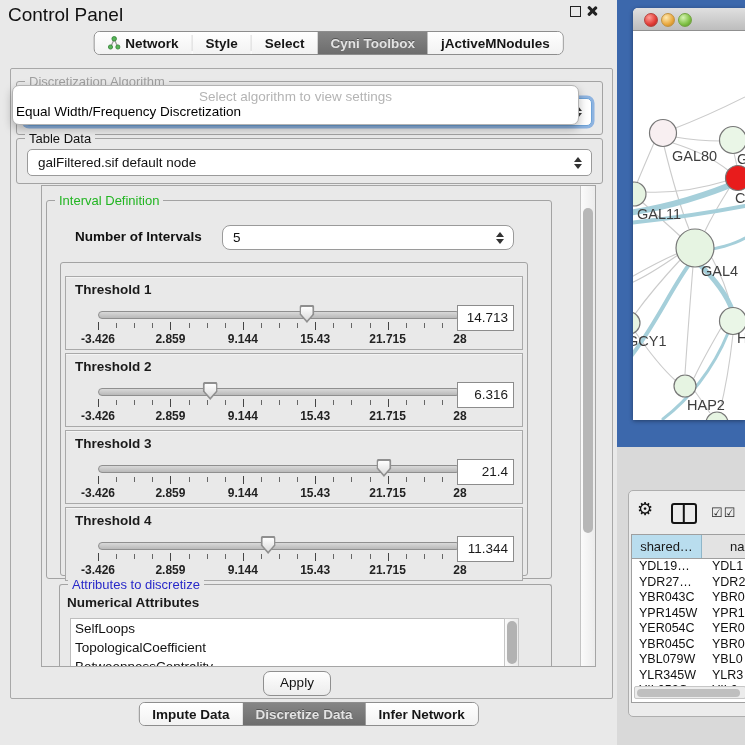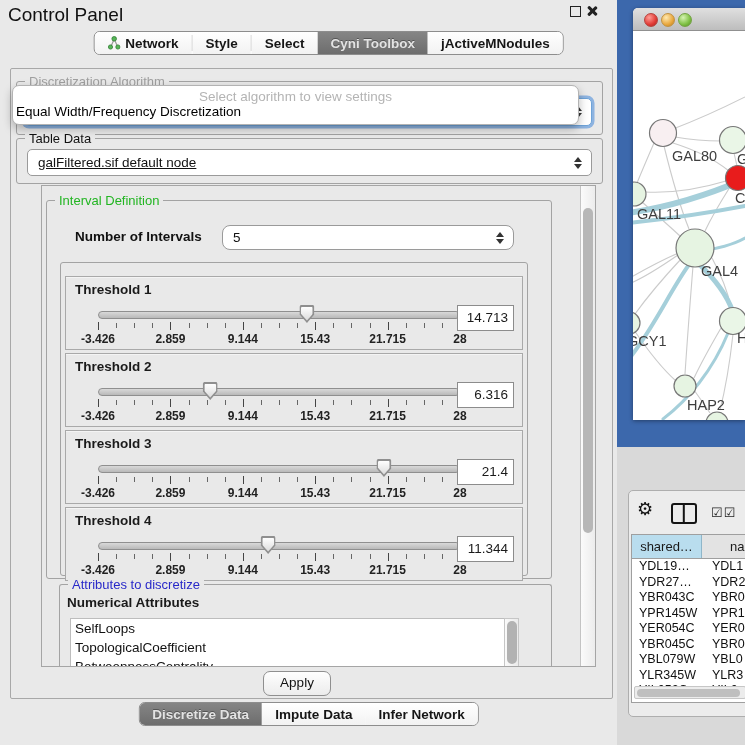--- a/index.html
+++ b/index.html
@@ -157,21 +157,21 @@
         <div class="ctext"></div>
         <div class="spin-arrows">
             <div class="tri-up"></div>
             <div class="tri-dn"></div>
           </div>
       </div>
     </div>
 
     <div class="groupbox" style="left:5px;top:69px;width:585px;height:44px;">
       <span class="gtitle black">Table Data</span>
-      <div class="combo" style="left:10px;top:10px;width:563px;height:25px;text-decoration:underline;">
+      <div class="combo" style="left:10px;top:10px;width:563px;height:25px;">
         <div class="ctext">galFiltered.sif default node</div>
         <div class="spin-arrows">
             <div class="tri-up"></div>
             <div class="tri-dn"></div>
           </div>
       </div>
     </div>
 
     <div class="scrollpane">
 
@@ -368,25 +368,25 @@
 
     <div class="apply-btn">Apply</div>
   </div>
 
   <div class="algo-popup">
     <div class="algo-prompt">Select algorithm to view settings</div>
     <div class="algo-option">Equal Width/Frequency Discretization</div>
   </div>
 
   <div class="tabstrip bottom">
+    <div class="tab">
+        <span>Impute Data</span>
+      </div>
     <div class="tab selected">
         <span>Discretize Data</span>
-      </div>
-    <div class="tab">
-        <span>Impute Data</span>
       </div>
     <div class="tab">
         <span>Infer Network</span>
       </div>
   </div>
 </div>
 
 <div id="right-panel">
 
   <div class="net-frame">

